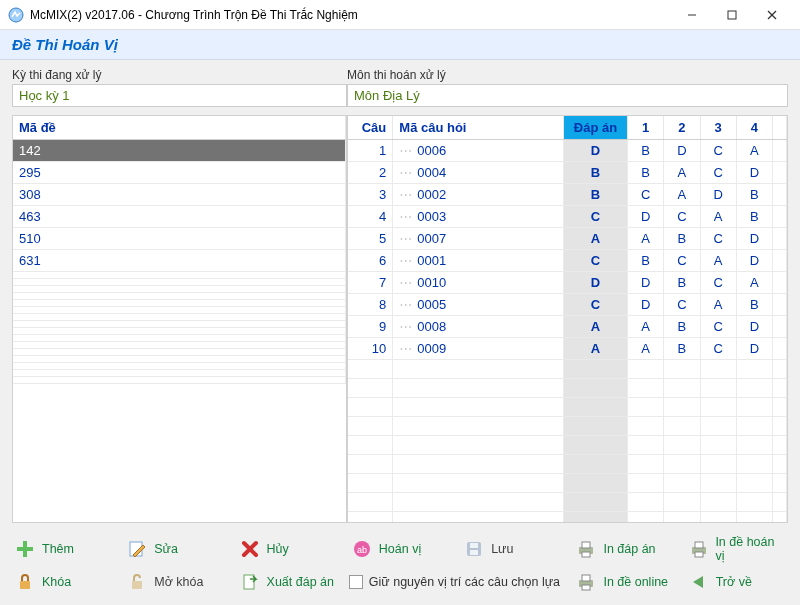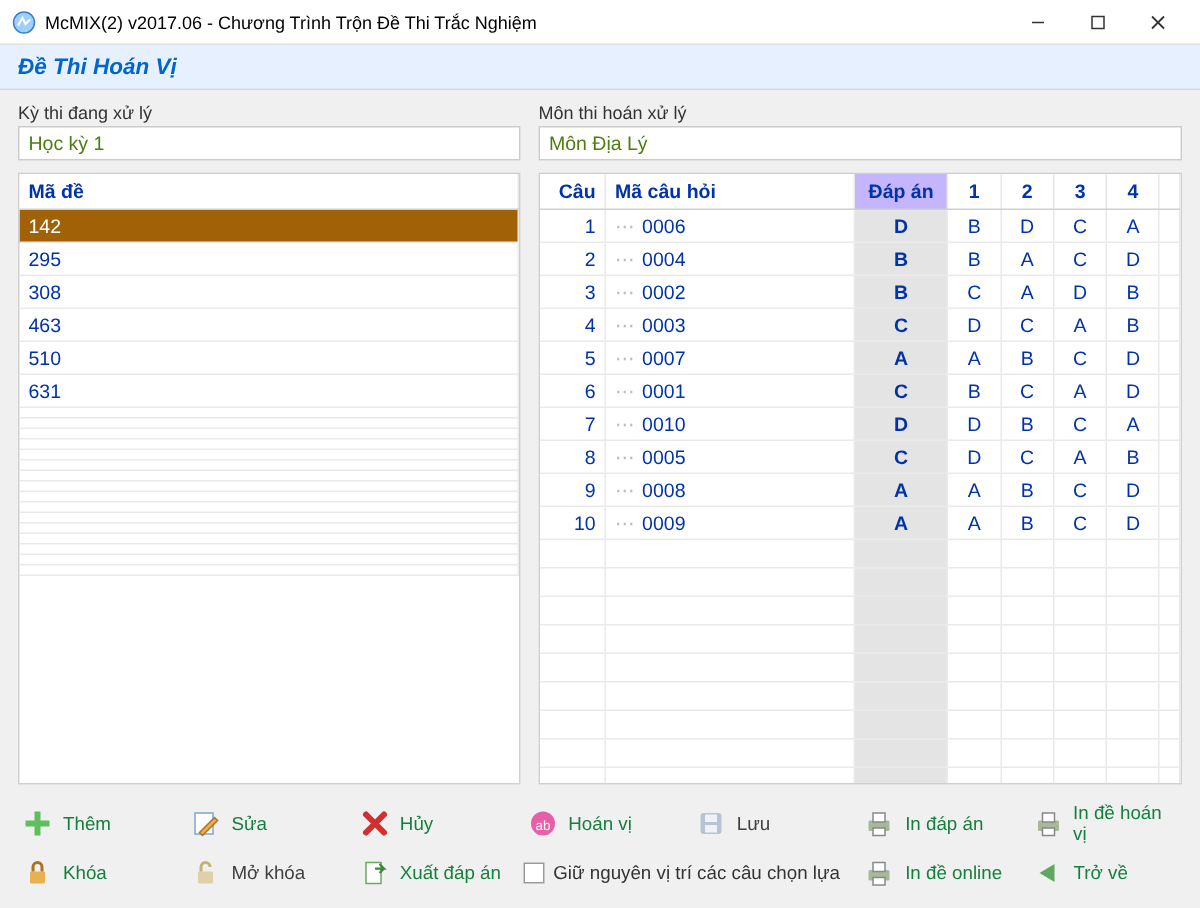--- a/index.html
+++ b/index.html
@@ -50,21 +50,21 @@
     font-weight: bold;
     font-style: italic;
     font-size: 15px;
     padding: 6px 12px;
     border-bottom: 1px solid #d0d8e8;
   }
 
   .content {
     flex: 1;
     display: flex;
-    gap: 12px;
+    gap: 0;
     padding: 8px 12px 4px 12px;
     background: #f0f0f0;
     min-height: 0;
   }
   .left-pane, .right-pane {
     display: flex;
     flex-direction: column;
     min-width: 0;
   }
   .left-pane { flex: 0 0 335px; }
@@ -105,31 +105,31 @@
     border-bottom: 1px solid #d0d0d0;
     border-right: 1px solid #e8e8e8;
   }
   tbody td {
     padding: 3px 6px;
     border-bottom: 1px solid #eaeaea;
     border-right: 1px solid #eaeaea;
     color: #0033aa;
   }
   tbody tr.selected td {
-    background: #a16207;
+    background: #737373;
     color: #fff;
   }
   .right-pane thead th:nth-child(1),
   .right-pane tbody td.col-cau { text-align: right; width: 42px; color:#0033aa; }
   .right-pane thead th:nth-child(2) { width: 160px; }
   .right-pane tbody td.col-ma { color:#0033aa; }
   .right-pane tbody td.col-ma .tree-dash { color:#bbb; display:inline-block; width:18px; }
   .right-pane thead th.col-dapan,
   .right-pane tbody td.col-dapan { text-align: center; width: 60px; background:#e4e4e4; color:#0033aa; font-weight:bold; }
-  .right-pane thead th.col-dapan { background:#c4b5fd; font-weight:bold; }
+  .right-pane thead th.col-dapan { background:#0ea5e9; font-weight:bold; }
   .right-pane thead th.col-n,
   .right-pane tbody td.col-n { text-align: center; width: 34px; color:#0033aa; }
   .right-pane tbody tr.empty td { height: 19px; }
 
   .toolbar {
     display: grid;
     grid-template-columns: repeat(7, 1fr);
     gap: 4px 10px;
     padding: 6px 12px 10px 12px;
     background: #f0f0f0;

